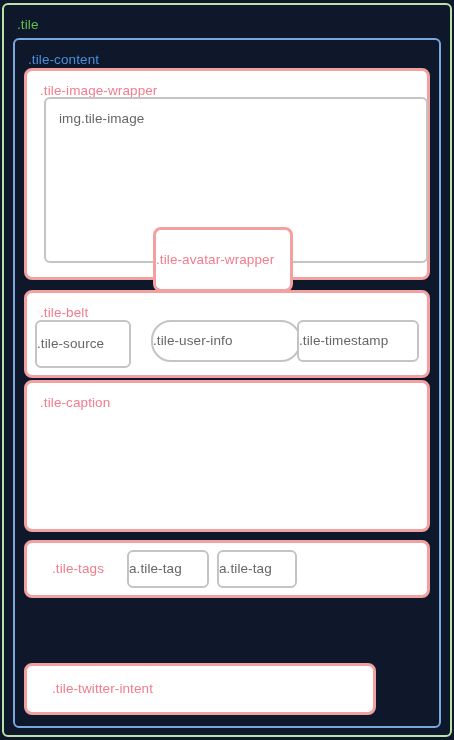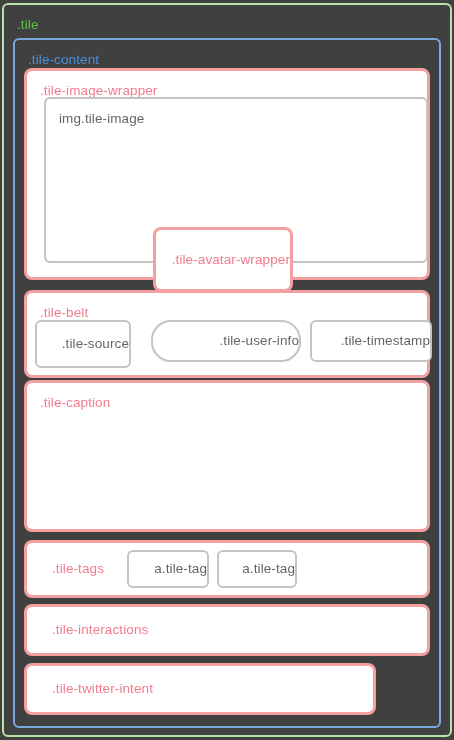--- a/index.html
+++ b/index.html
@@ -12,21 +12,21 @@
     height: 740px;
     font-family: "Liberation Sans", "DejaVu Sans", sans-serif;
     -webkit-font-smoothing: antialiased;
   }
 
   #stage {
     position: relative;
     width: 454px;
     height: 740px;
     overflow: hidden;
-    background: #404040;
+    background: #0f172a;
   }
 
   
   .abox {
     position: absolute;
     box-sizing: border-box;
     background: transparent;
   }
 
   
@@ -89,21 +89,21 @@
     transform: translateY(-50%);
     margin-left: 12px;
   }
 
   
   .lbl-c {
     left: 0;
     right: 0;
     top: 50%;
     transform: translateY(-50%);
-    text-align: right;
+    text-align: left;
   }
 
   
   .z-avatar { z-index: 30; }
   .z-gray   { z-index: 20; }
   .z-pink   { z-index: 10; }
 </style>
 </head>
 <body>
 
@@ -134,41 +134,38 @@
   </div>
 
   <div class="abox box-gray z-gray" style="left:26px; top:320px; width:96px; height:48px;">
     <span class="lbl lbl-c lbl-gray">.tile-source</span>
   </div>
 
   <div class="abox box-gray z-gray" style="left:142px; top:320px; width:150px; height:42px;border-radius:20px;">
     <span class="lbl lbl-c lbl-gray">.tile-user-info</span>
   </div>
 
-  <div class="abox box-gray z-gray" style="left:301px; top:320px; width:122px; height:42px;">
+  <div class="abox box-gray z-gray" style="left:288px; top:320px; width:122px; height:42px;">
     <span class="lbl lbl-c lbl-gray">.tile-timestamp</span>
   </div>
 
   <div class="abox box-pink z-pink" style="left:24px; top:380px; width:406px; height:152px;">
     <span class="lbl lbl-tl lbl-pink">.tile-caption</span>
   </div>
 
   <div class="abox box-pink z-pink" style="left:24px; top:540px; width:406px; height:58px;">
     <span class="lbl lbl-ml lbl-pink">.tile-tags</span>
   </div>
 
   <div class="abox box-gray z-gray" style="left:118px; top:550px; width:82px; height:38px;">
     <span class="lbl lbl-c lbl-gray">a.tile-tag</span>
   </div>
 
   <div class="abox box-gray z-gray" style="left:208px; top:550px; width:80px; height:38px;">
     <span class="lbl lbl-c lbl-gray">a.tile-tag</span>
   </div>
 
-  <div class="abox box-pink z-pink" style="left:24px; top:604px; width:406px; height:52px;">
-    <span class="lbl lbl-ml lbl-pink">.tile-interactions</span>
-  </div>
 
   <div class="abox box-pink z-pink" style="left:24px; top:663px; width:352px; height:52px;">
     <span class="lbl lbl-ml lbl-pink">.tile-twitter-intent</span>
   </div>
 
 </div>
 
 </body></html>

